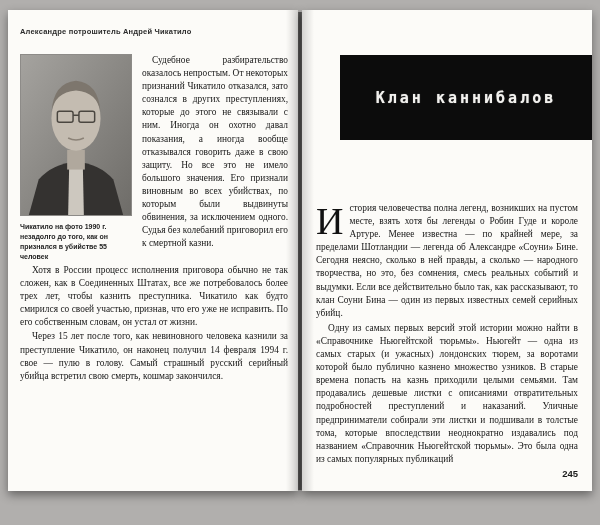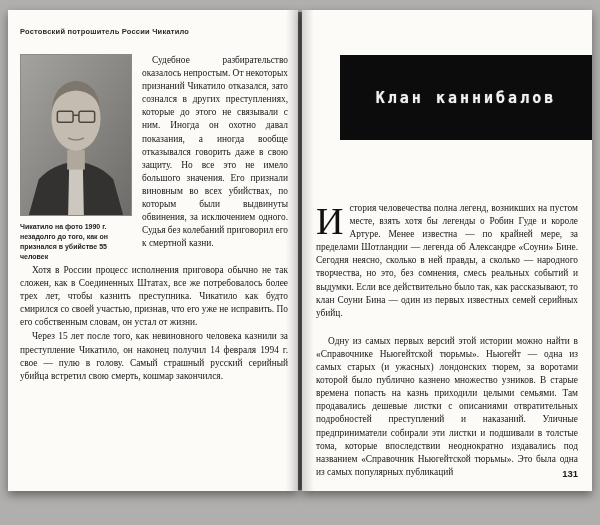--- a/index.html
+++ b/index.html
@@ -73,35 +73,35 @@
     text-shadow: 0 0 1px rgba(255,255,255,0.55);
   }
   .right-body {
     position: absolute; top: 192px; left: 14px; width: 262px;
     color: #171717; font-size: 9.4px; line-height: 13.1px; text-align: justify;
   }
   .dropcap {
     float: left; font-size: 38px; line-height: 36px;
     padding: 1px 6px 0 0; color: #111;
   }
-  .right-body .para { text-indent: 12px; margin-top: 15px; }
+  .right-body .para { text-indent: 12px; margin-top: 2px; }
   .page-number {
     position: absolute; bottom: 12px; right: 14px;
     font-family: "Liberation Sans", sans-serif; font-weight: bold;
     font-size: 9.5px; color: #1b1b1b;
   }
 </style>
 </head>
 <body>
 
 <div class="spread">
   <div class="spine"></div>
 
   <div class="page page--left">
-    <div class="running-head">Ростовский потрошитель России Чикатило</div>
+    <div class="running-head">Александре потрошитель Андрей Чикатило</div>
 
     <div class="photo">
       <svg viewBox="0 0 112 162" preserveAspectRatio="none">
         <defs>
           <linearGradient id="pbg" x1="0" y1="0" x2="1" y2="1">
             <stop offset="0" stop-color="#a5a39f"></stop>
             <stop offset="1" stop-color="#6e6c68"></stop>
           </linearGradient>
         </defs>
         <rect width="112" height="162" fill="url(#pbg)"></rect>
@@ -130,15 +130,15 @@
   <div class="page page--right">
     <div class="title-box">
       <div class="title-line">Клан каннибалов</div>
     </div>
 
     <div class="right-body">
       <span class="dropcap">И</span><span>стория человечества полна легенд, возникших на пустом месте, взять хотя бы легенды о Робин Гуде и короле Артуре. Менее известна — по крайней мере, за пределами Шотландии — легенда об Александре «Соуни» Бине. Сегодня неясно, сколько в ней правды, а сколько — народного творчества, но это, без сомнения, смесь реальных событий и выдумки. Если все действительно было так, как рассказывают, то клан Соуни Бина — один из первых известных семей серийных убийц.</span>
       <p class="para">Одну из самых первых версий этой истории можно найти в «Справочнике Ньюгейтской тюрьмы». Ньюгейт — одна из самых старых (и ужасных) лондонских тюрем, за воротами которой было публично казнено множество узников. В старые времена попасть на казнь приходили целыми семьями. Там продавались дешевые листки с описаниями отвратительных подробностей преступлений и наказаний. Уличные предприниматели собирали эти листки и подшивали в толстые тома, которые впоследствии неоднократно издавались под названием «Справочник Ньюгейтской тюрьмы». Это была одна из самых популярных публикаций</p>
     </div>
 
-    <div class="page-number">131</div>
+    <div class="page-number">245</div>
   </div>
 </div>
 
 </body></html>

